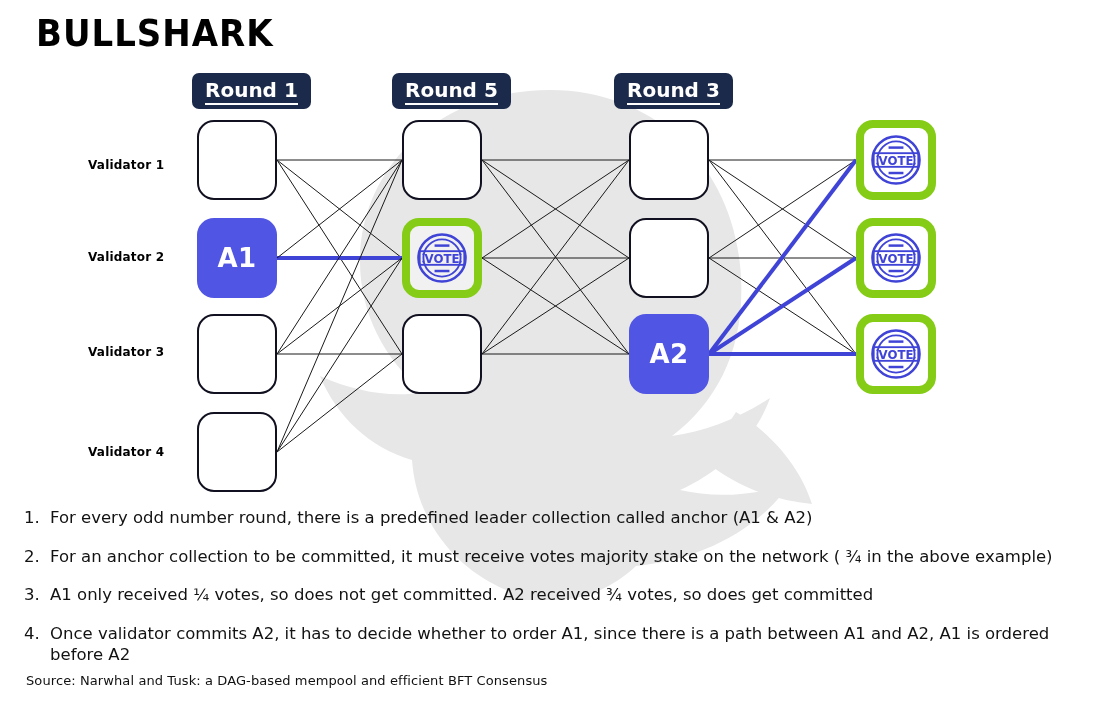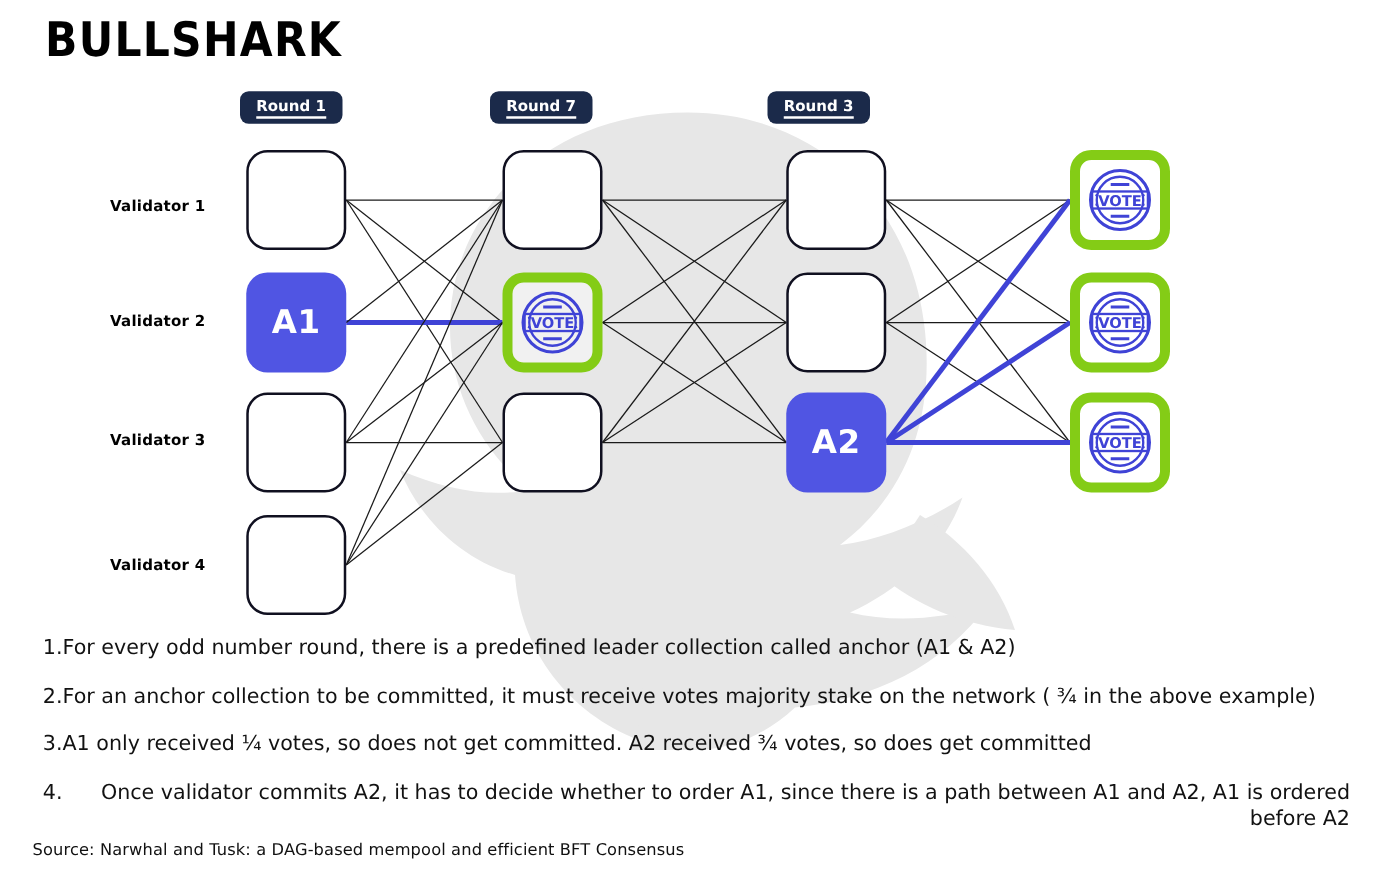--- a/index.html
+++ b/index.html
@@ -3,41 +3,41 @@
 <meta charset="utf-8">
 <title>Bullshark DAG Consensus Diagram</title>
 <style>
   html,body{margin:0;padding:0;}
   body{
     width:1100px;height:704px;
     background:#ffffff;
     font-family:"DejaVu Sans","Liberation Sans",sans-serif;
     position:relative;overflow:hidden;
   }
-  #root{position:relative;width:1100px;height:704px;text-align:right;}
+  #root{position:relative;width:1100px;height:704px;}
 
   
   .watermark{position:absolute;left:300px;top:80px;width:520px;height:520px;z-index:0;pointer-events:none;}
 
   
   .brand-title{
     position:absolute;left:36px;top:10px;
     font-size:34px;font-weight:900;letter-spacing:1px;
     color:#000000;z-index:5;
     font-family:"DejaVu Sans","Liberation Sans",sans-serif;
     transform:scaleY(1.12);transform-origin:left top;
   }
 
   
   .round-label{
     position:absolute;top:73px;
     background:#1b2a4a;color:#ffffff;
     border-radius:7px;
     padding:5px 13px 7px 13px;
-    font-size:12px;font-weight:700;
+    font-size:20px;font-weight:700;
     z-index:6;white-space:nowrap;
   }
   .round-label span{border-bottom:2px solid #ffffff;padding-bottom:1px;}
 
   
   .validator-label{
     position:absolute;left:88px;
     font-size:12px;font-weight:800;color:#000000;
     z-index:6;white-space:nowrap;letter-spacing:.2px;
   }
@@ -87,21 +87,21 @@
       <path d="M214 470 C214 520 190 560 150 586 C198 584 240 560 264 522
                C256 506 240 486 214 470 Z"></path>
       <path d="M436 332 C470 352 500 386 512 424 C470 420 432 404 404 380
                C414 364 426 348 436 332 Z"></path>
     </g>
   </svg>
 
   <div class="brand-title">BULLSHARK</div>
 
   <div class="round-label" style="left:192px"><span>Round 1</span></div>
-  <div class="round-label" style="left:392px"><span>Round 7</span></div>
+  <div class="round-label" style="left:392px"><span>Round 5</span></div>
   <div class="round-label" style="left:614px"><span>Round 3</span></div>
 
   <div class="validator-label" style="top:158px">Validator 1</div>
   <div class="validator-label" style="top:250px">Validator 2</div>
   <div class="validator-label" style="top:345px">Validator 3</div>
   <div class="validator-label" style="top:445px">Validator 4</div>
 
   <svg class="edges" id="edge-layer" viewBox="0 0 1100 704">
       <line x1="277" y1="160" x2="402" y2="160" stroke="#1a1a1a" stroke-width="1"></line>
       <line x1="277" y1="160" x2="402" y2="258" stroke="#1a1a1a" stroke-width="1"></line>

